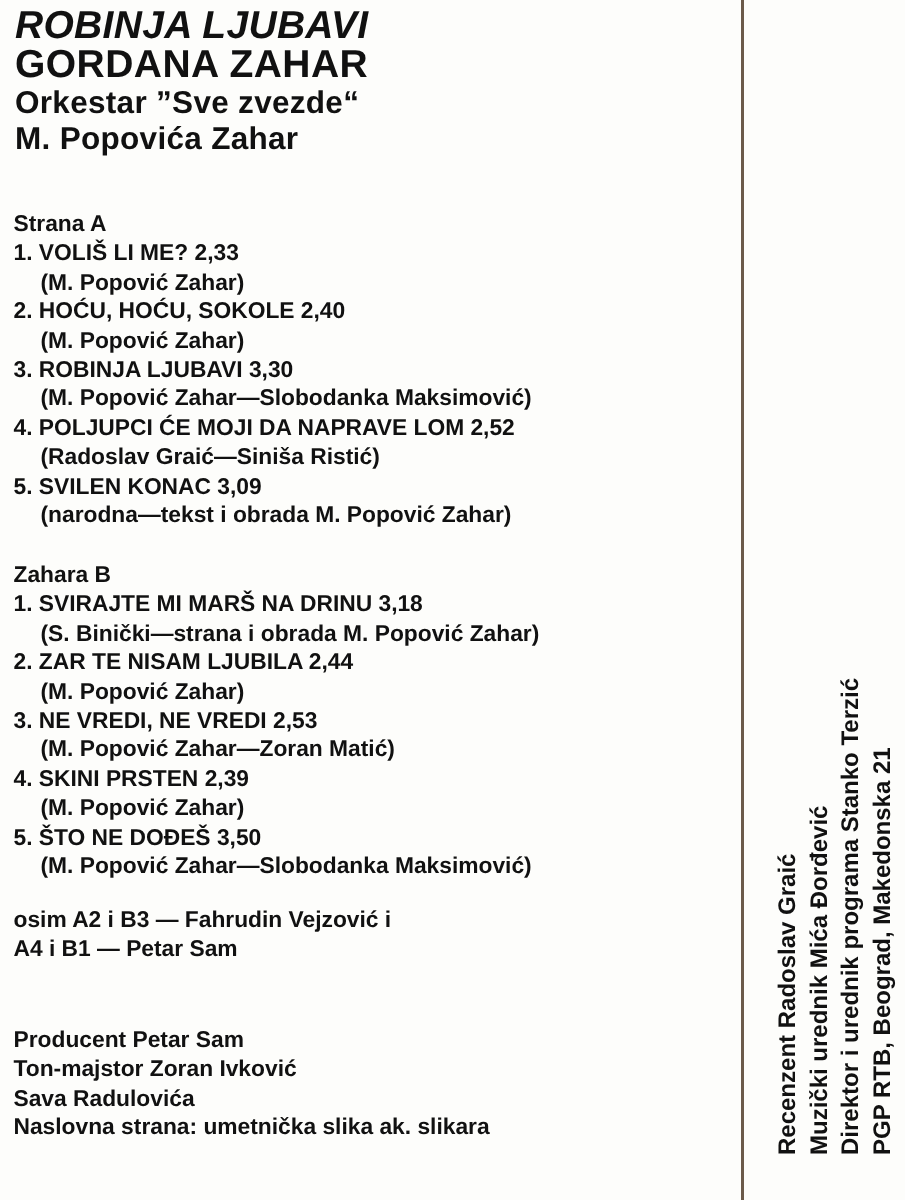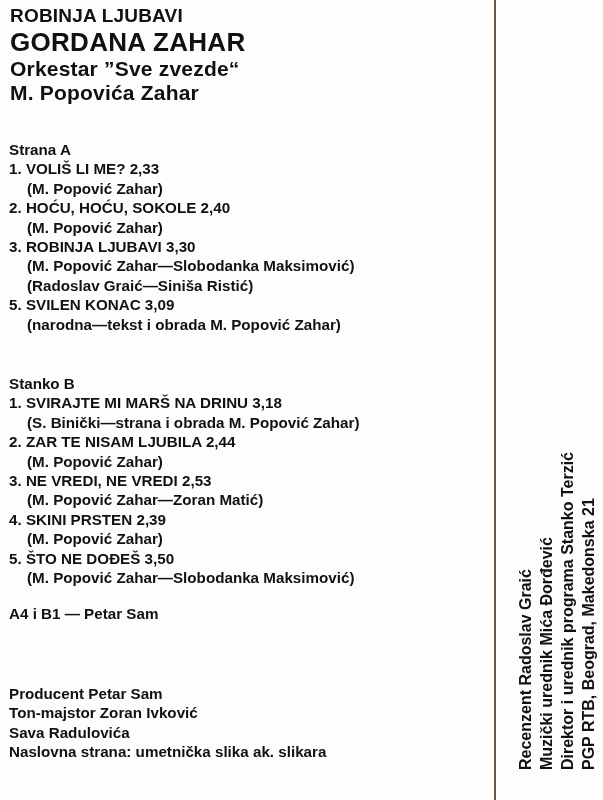--- a/index.html
+++ b/index.html
@@ -9,21 +9,21 @@
     color: #111;
     font-family: "Liberation Sans", "DejaVu Sans", sans-serif;
     position: relative;
   }
   .page { position: absolute; inset: 0; }
   .fold-line {
     position: absolute; left: 494px; top: 0; width: 1.5px; height: 800px;
     background: #6b5a4a;
   }
   .header { position: absolute; left: 10px; top: 4px; }
-  .h-album { font-size: 19px; font-weight: 700; line-height: 24px; letter-spacing: 0.2px; }
+  .h-album { font-size: 26px; font-weight: 700; line-height: 24px; letter-spacing: 0.2px; font-style: italic; }
   .h-artist { font-size: 26px; font-weight: 700; line-height: 29px; letter-spacing: 0.3px; }
   .h-line { font-size: 21px; font-weight: 700; line-height: 24px; letter-spacing: 0.2px; }
   .tracks { position: absolute; left: 9px; font-size: 15.2px; font-weight: 700; line-height: 19.4px; }
   .side-a { top: 140px; }
   .side-b { top: 374px; }
   .side-title { font-weight: 700; }
   .track-title { white-space: nowrap; }
   .track-credit { padding-left: 18px; white-space: nowrap; }
   .arr { position: absolute; left: 9px; top: 604px; font-size: 15.2px; font-weight: 700; line-height: 19.4px; }
   .credits { position: absolute; left: 9px; top: 684px; font-size: 15.2px; font-weight: 700; line-height: 19.4px; }
@@ -48,40 +48,42 @@
   </div>
 
   <div class="tracks side-a">
     <div class="side-title">Strana A</div>
     <div class="track-title">1. VOLIŠ LI ME? 2,33</div>
     <div class="track-credit">(M. Popović Zahar)</div>
     <div class="track-title">2. HOĆU, HOĆU, SOKOLE 2,40</div>
     <div class="track-credit">(M. Popović Zahar)</div>
     <div class="track-title">3. ROBINJA LJUBAVI 3,30</div>
     <div class="track-credit">(M. Popović Zahar—Slobodanka Maksimović)</div>
+    <div class="track-title">4. POLJUPCI ĆE MOJI DA NAPRAVE LOM 2,52</div>
     <div class="track-credit">(Radoslav Graić—Siniša Ristić)</div>
     <div class="track-title">5. SVILEN KONAC 3,09</div>
     <div class="track-credit">(narodna—tekst i obrada M. Popović Zahar)</div>
   </div>
 
   <div class="tracks side-b">
-    <div class="side-title">Stanko B</div>
+    <div class="side-title">Zahara B</div>
     <div class="track-title">1. SVIRAJTE MI MARŠ NA DRINU 3,18</div>
     <div class="track-credit">(S. Binički—strana i obrada M. Popović Zahar)</div>
     <div class="track-title">2. ZAR TE NISAM LJUBILA 2,44</div>
     <div class="track-credit">(M. Popović Zahar)</div>
     <div class="track-title">3. NE VREDI, NE VREDI 2,53</div>
     <div class="track-credit">(M. Popović Zahar—Zoran Matić)</div>
     <div class="track-title">4. SKINI PRSTEN 2,39</div>
     <div class="track-credit">(M. Popović Zahar)</div>
     <div class="track-title">5. ŠTO NE DOĐEŠ 3,50</div>
     <div class="track-credit">(M. Popović Zahar—Slobodanka Maksimović)</div>
   </div>
 
   <div class="arr">
+    <div>osim A2 i B3 — Fahrudin Vejzović i</div>
     <div>A4 i B1 — Petar Sam</div>
   </div>
 
   <div class="credits">
     <div>Producent Petar Sam</div>
     <div>Ton-majstor Zoran Ivković</div>
     <div>Sava Radulovića</div>
     <div>Naslovna strana: umetnička slika ak. slikara</div>
   </div>
 

